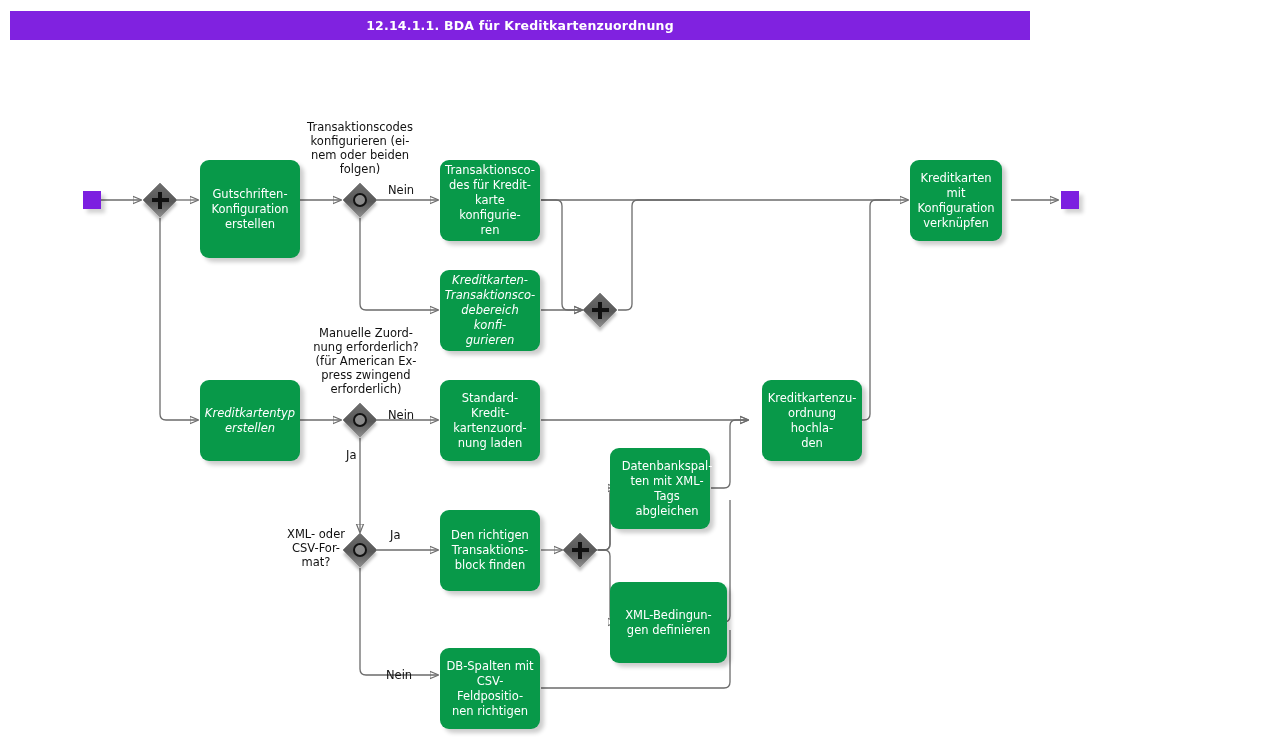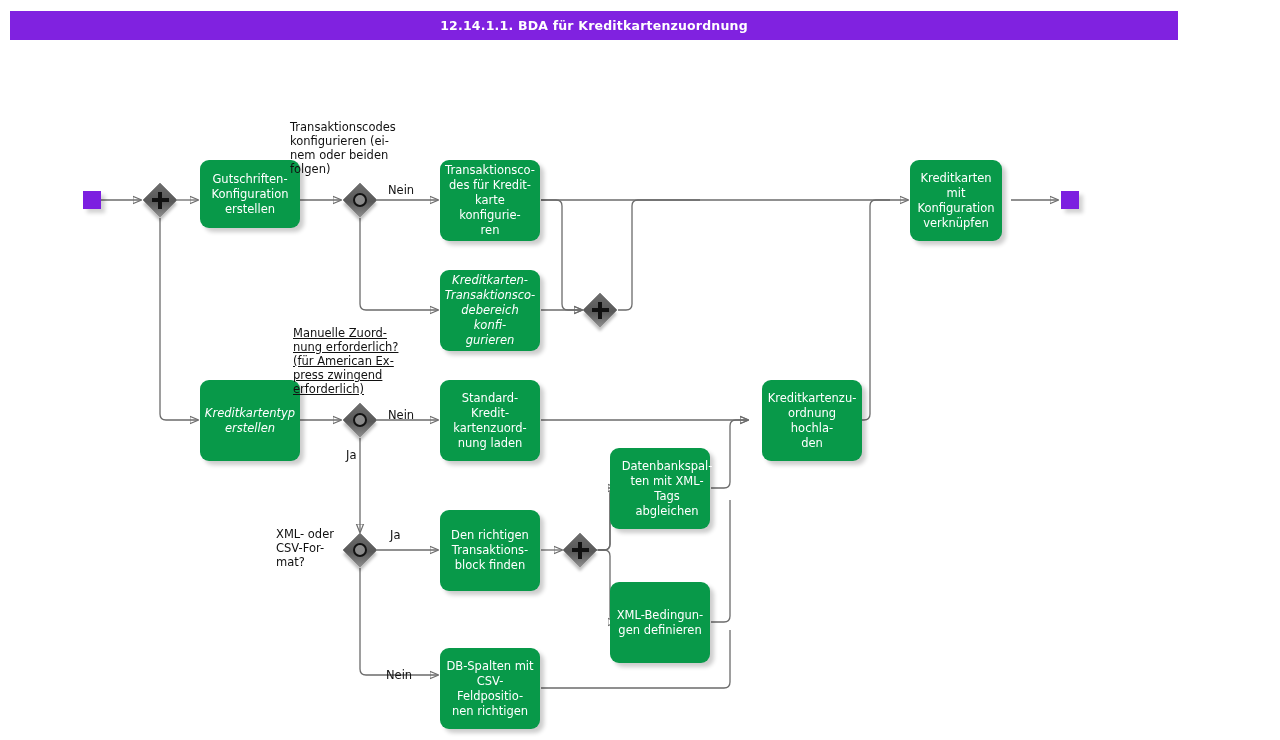--- a/index.html
+++ b/index.html
@@ -1,20 +1,20 @@
 <!DOCTYPE html>
 <html><head>
 <meta charset="utf-8">
 <style>
   html,body{margin:0;padding:0;background:#ffffff;}
   body{width:1280px;height:740px;font-family:"DejaVu Sans","Liberation Sans",sans-serif;overflow:hidden;}
   #canvas{position:relative;width:1280px;height:740px;background:#fff;}
 
   .titlebar{
-    position:absolute;left:10px;top:11px;width:1168px;height:29px;
+    position:absolute;left:10px;top:11px;width:1020px;height:29px;
     background:#8022e0;color:#ffffff;
     font-size:12.5px;font-weight:bold;
     display:flex;align-items:center;justify-content:center;
     letter-spacing:.2px;
   }
 
   .task{
     position:absolute;
     background:#089949;
     border-radius:9px;
@@ -52,21 +52,21 @@
   }
   .plus-h{position:absolute;width:17px;height:4.5px;background:#111;}
   .plus-v{position:absolute;width:4.5px;height:17px;background:#111;}
   .xor-ring{
     width:14px;height:14px;border-radius:50%;
     border:2.6px solid #111;background:#8a8a8a;box-sizing:border-box;
   }
 
   .lbl{
     position:absolute;color:#111;font-size:11.5px;line-height:14px;
-    white-space:pre-line;
+    white-space:pre-line;text-align:center;
   }
 
   svg.edges{position:absolute;left:0;top:0;width:1280px;height:740px;pointer-events:none;}
   svg.edges path,svg.edges line{fill:none;stroke:#6b6b6b;stroke-width:1.3px;}
 </style>
 </head>
 <body>
 
 <div id="canvas">
 
@@ -171,21 +171,21 @@
   </div>
 
   <div class="gw" style="left:563px;top:533px;">
     <div class="dia"></div>
     <div class="glyph">
       <div class="plus-h"></div>
         <div class="plus-v"></div>
     </div>
   </div>
 
-  <div class="task" style="left:200px;top:160px;width:100px;height:68px;">
+  <div class="task" style="left:200px;top:160px;width:100px;height:98px;">
     <span>Gutschriften-
 Konfiguration
 erstellen</span>
   </div>
 
   <div class="task" style="left:440px;top:160px;width:100px;height:81px;">
     <span>Transaktionsco-
 des für Kredit-
 karte konfigurie-
 ren</span>
@@ -214,21 +214,21 @@
 Transaktions-
 block finden</span>
   </div>
 
   <div class="task" style="left:610px;top:448px;width:100px;height:81px;padding-left:18px;">
     <span>Datenbankspal-
 ten mit XML-
 Tags abgleichen</span>
   </div>
 
-  <div class="task" style="left:610px;top:582px;width:100px;height:81px;">
+  <div class="task" style="left:610px;top:582px;width:117px;height:81px;">
     <span>XML-Bedingun-
 gen definieren</span>
   </div>
 
   <div class="task" style="left:440px;top:648px;width:100px;height:81px;">
     <span>DB-Spalten mit
 CSV-Feldpositio-
 nen richtigen</span>
   </div>
 
@@ -244,21 +244,21 @@
 verknüpfen</span>
   </div>
 
   <div class="lbl" style="left:290px;top:120px;width:140px;">Transaktionscodes
 konfigurieren (ei-
 nem oder beiden
 folgen)</div>
 
   <div class="lbl" style="left:388px;top:183px;width:44px;text-align:left;">Nein</div>
 
-  <div class="lbl" style="left:293px;top:326px;width:146px;text-decoration:underline;">Manuelle Zuord-
+  <div class="lbl" style="left:293px;top:326px;width:146px;">Manuelle Zuord-
 nung erforderlich?
 (für American Ex-
 press zwingend
 erforderlich)</div>
 
   <div class="lbl" style="left:388px;top:408px;width:44px;text-align:left;">Nein</div>
 
   <div class="lbl" style="left:346px;top:448px;width:36px;text-align:left;">Ja</div>
 
   <div class="lbl" style="left:276px;top:519px;width:80px;margin-top:8px;">XML- oder

